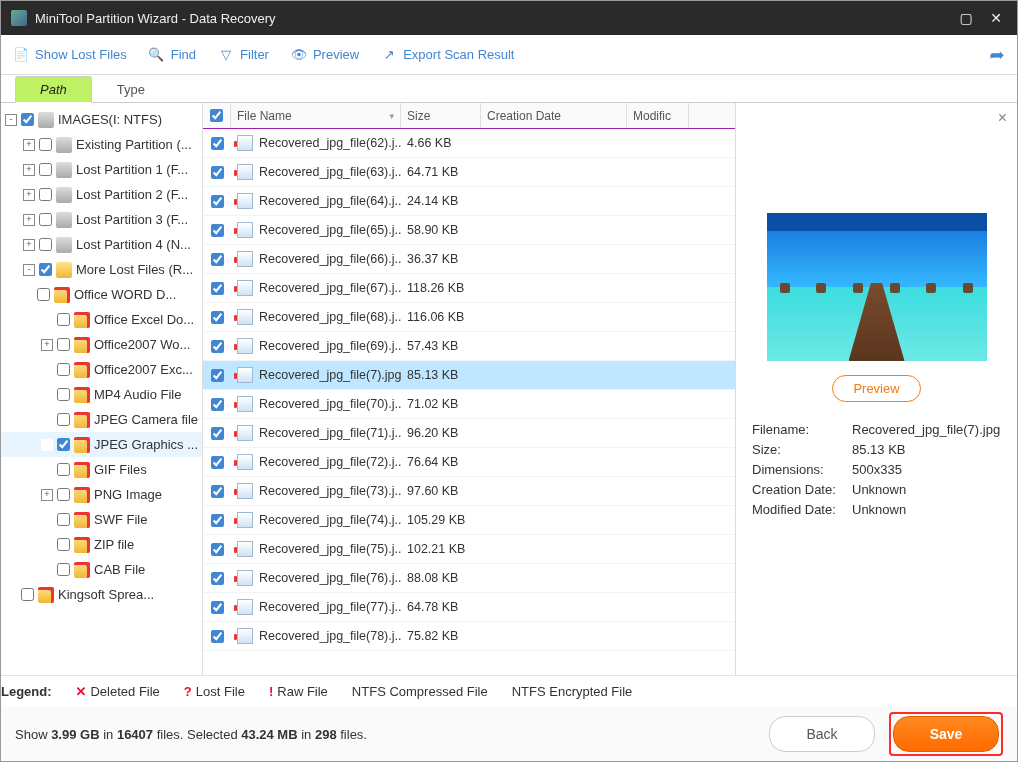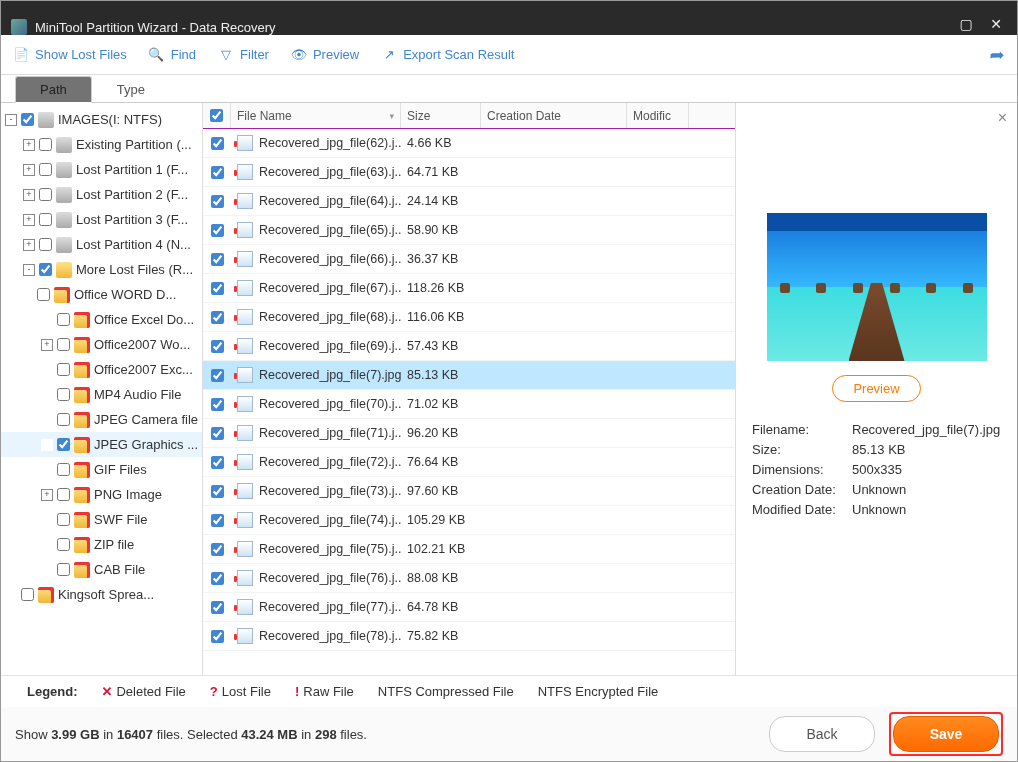--- a/index.html
+++ b/index.html
@@ -1,34 +1,34 @@
 <!DOCTYPE html>
 <html><head>
 <meta charset="utf-8">
 <style>
 * { box-sizing: border-box; margin: 0; padding: 0; font-family: "Segoe UI", Tahoma, sans-serif; }
 body { background: #e9e9e9; width: 1018px; height: 762px; overflow: hidden; position: relative; }
 
 .window { width: 1018px; height: 762px; background: #fff; border: 1px solid #999; display:flex; flex-direction:column; }
 
-.titlebar { height: 34px; background: #2a2a2a; color: #eee; display:flex; align-items:flex-end; padding: 0 10px; font-size:13px; }
+.titlebar { height: 34px; background: #2a2a2a; color: #eee; display:flex; align-items:center; padding: 0 10px; font-size:13px; }
 .titlebar .title-icon { width:16px; height:16px; margin-right:8px; background: linear-gradient(135deg,#6a9,#468); border-radius:2px; display:inline-block;}
 .titlebar .spacer { flex:1; }
 .titlebar .win-btn { width:22px; height:22px; margin-left:8px; display:flex; align-items:center; justify-content:center; color:#eee; font-size:14px; }
 
 .toolbar { height: 40px; background: #fff; display:flex; align-items:center; padding: 0 12px; border-bottom:1px solid #ddd; gap:22px; }
 .tool { display:flex; align-items:center; gap:6px; font-size:13px; color:#4186d3; cursor:pointer; }
 .tool-icon { width:16px; height:16px; display:inline-flex; align-items:center; justify-content:center; }
 .toolbar .right { margin-left:auto; }
 
 .main { flex:1; display:flex; flex-direction:column; background:#fff; overflow:hidden; }
 
 .tabs-row { display:flex; align-items:flex-end; height:28px; border-bottom:1px solid #ccc; padding-left:14px; gap:0; font-size:13px; }
 .tab { padding:5px 24px; color:#555; cursor:pointer; border:1px solid transparent; position:relative; top:1px; }
-.tab.active { background:#737373; border:1px solid #ccc; border-bottom:1px solid #fff; border-radius:3px 3px 0 0; font-weight:500; color:#222; }
+.tab.active { background:#bef264; border:1px solid #ccc; border-bottom:1px solid #fff; border-radius:3px 3px 0 0; font-weight:500; color:#222;font-style:italic; }
 
 .body { flex:1; display:flex; overflow:hidden; }
 
 .tree { width:202px; border-right:1px solid #ddd; overflow-y:auto; font-size:13px; color:#333; padding-top:4px; }
 .tree-node { display:flex; align-items:center; height:25px; padding-left:4px; gap:4px; white-space:nowrap; overflow:hidden; cursor:pointer;}
 .tree-node.selected { background:#e8f5ff; }
 .expander { width:12px; height:12px; border:1px solid #888; display:flex; align-items:center; justify-content:center; font-size:9px; line-height:1; color:#555; background:#fff; flex-shrink:0;}
 .expander.none { border:none; }
 .tree-cb { width:13px; height:13px; flex-shrink:0; }
 .tree-icon { width:16px; height:16px; display:inline-block; flex-shrink:0; border-radius:2px; }
@@ -60,21 +60,21 @@
 .preview .close-x { position:absolute; top:6px; right:10px; color:#888; font-size:16px; cursor:pointer; }
 .preview-img { width:220px; height:148px; margin:100px auto 14px; display:block; background:linear-gradient(to bottom,#0a4fa6 0%,#0a4fa6 12%, #1b7fe0 12%, #35b8ff 50%, #3cdde0 50%, #6ce9e4 100%); position:relative; overflow:hidden;}
 .preview-img .pier { position:absolute; left:50%; bottom:0; width:56px; height:78px; transform:translateX(-50%); background:linear-gradient(#7a4b2e,#5a351e); clip-path: polygon(40% 0, 60% 0, 100% 100%, 0 100%);} 
 .preview-img .huts { position:absolute; bottom:58px; left:0; right:0; height:20px; display:flex; justify-content:space-around; }
 .preview-img .hut { width:10px; height:10px; background:#6a4a2e; border-radius:2px; }
 .preview-btn { display:block; margin:0 auto 20px; padding:5px 20px; border:1px solid #ff7a00; color:#ff7a00; background:#fff; border-radius:14px; font-size:13px; cursor:pointer;}
 .meta-row { display:flex; margin:5px 0; }
 .meta-label { width:100px; color:#333; }
 .meta-val { flex:1; }
 
-.legend { padding:8px 26px; font-size:13px; color:#333; display:flex; gap:24px; align-items:center; border-top:1px solid #e2e2e2;}
+.legend { padding:8px 0; font-size:13px; color:#333; display:flex; gap:24px; align-items:center; border-top:1px solid #e2e2e2;}
 .legend b{font-weight:600;}
 .legend .lx { color:#d13; font-weight:bold; margin-right:4px;}
 .legend .lq { color:#d13; font-weight:bold; margin-right:4px;}
 .legend .le { color:#d13; font-weight:bold; margin-right:4px;}
 
 .footer { height:54px; padding:0 14px; display:flex; align-items:center; font-size:13px; color:#333; background:#fafafa; }
 .footer .totals b { font-weight:700; }
 .footer .actions { margin-left:auto; display:flex; gap:14px; align-items:center; }
 .btn { min-width:106px; height:36px; border-radius:16px; border:1px solid #ccc; background:#fff; color:#555; font-size:14px; cursor:pointer;}
 .btn-primary { background:linear-gradient(#ff8a1f,#ff6a00); border:1px solid #e05f00; color:#fff; font-weight:600;}

